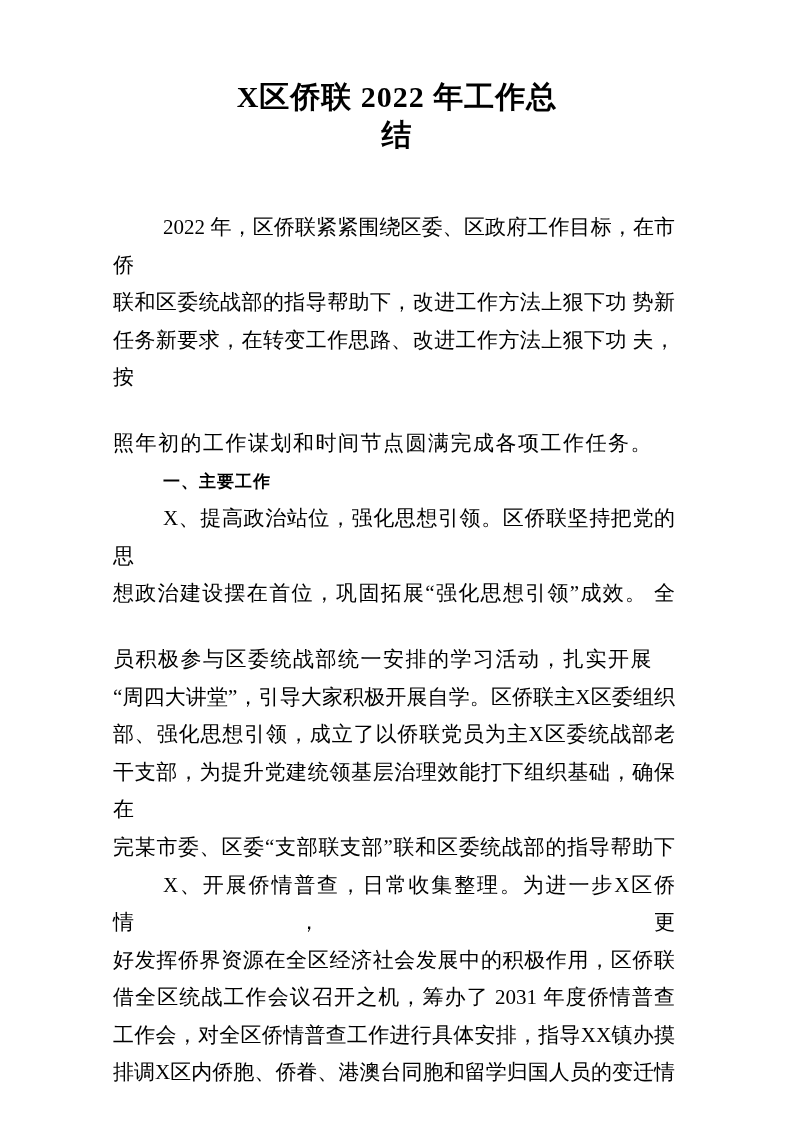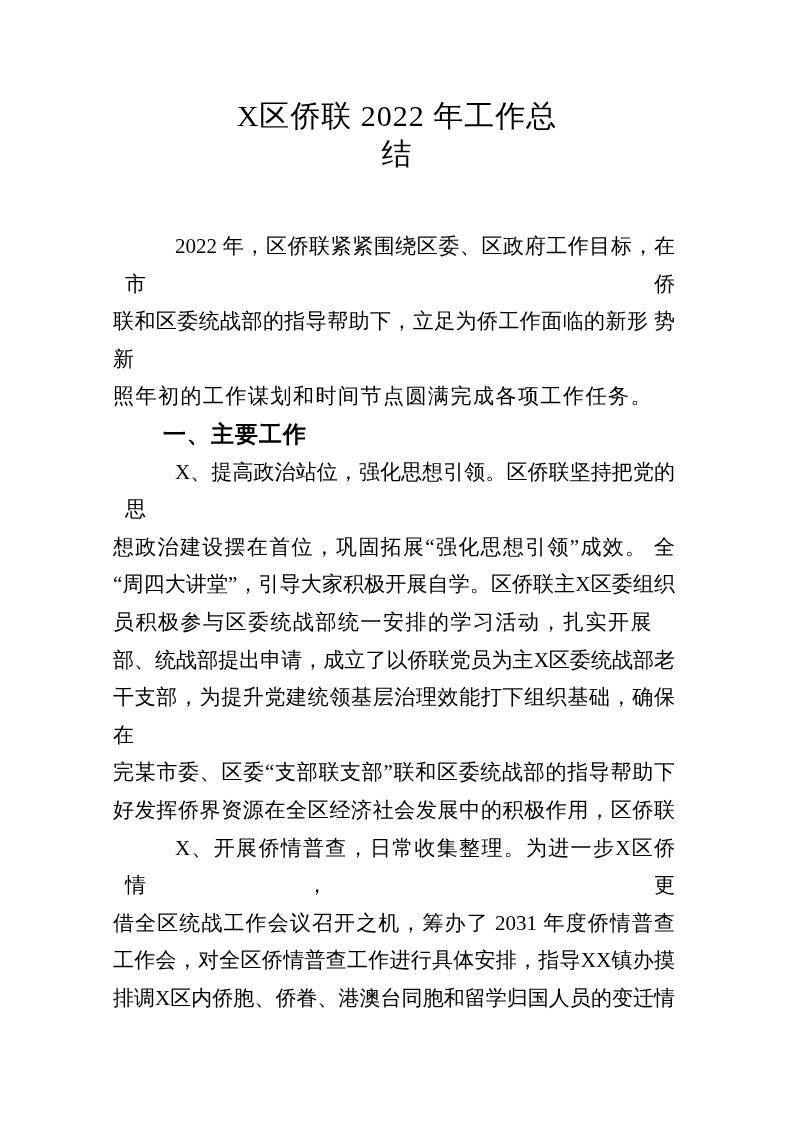--- a/index.html
+++ b/index.html
@@ -9,23 +9,23 @@
     font-family: "Liberation Serif", "DejaVu Serif", serif;
     color: #000000;
     overflow: hidden;
   }
   .page {
     position: relative;
     width: 794px; height: 1122px;
     background: #ffffff;
   }
   .doc-title {
-    margin: 0;
-    padding-top: 97px;
-    font-weight: normal;
+    margin: 12px;
+    padding-top: 66px;
+    font-weight: bold;
     font-size: 30px;
   }
   .title-line {
     display: block;
     text-align: center;
     line-height: 38px;
     letter-spacing: 1px;
     white-space: pre;
   }
   .doc-body {
@@ -38,59 +38,60 @@
     min-height: 37.6px;
   }
   .j {            
     text-align: justify;
     text-align-last: justify;
   }
   .l {            
     text-align: right;
     text-align-last: left;
     letter-spacing: 1.5px;
+    margin-top: 28px;
   }
   .first {        
     text-indent: 50px;
-    margin-left: 12px;
   }
   .heading {
     font-family: "Liberation Sans", "DejaVu Sans", sans-serif;
     font-weight: 700;
-    font-size: 23px;
+    font-size: 17px;
     text-indent: 50px;
     letter-spacing: 1px;
   }
 </style>
 </head>
 <body>
 
 <div class="page">
 
   <h1 class="doc-title">
     <span class="title-line">X区侨联 2022 年工作总</span>
     <span class="title-line">结</span>
   </h1>
 
   <div class="doc-body">
 
     <div class="ln j first">2022 年，区侨联紧紧围绕区委、区政府工作目标，在市侨</div>
-    <div class="ln j">联和区委统战部的指导帮助下，立足为侨工作面临的新形 势新</div>
+    <div class="ln j">联和区委统战部的指导帮助下，改进工作方法上狠下功 势新</div>
+    <div class="ln j">任务新要求，在转变工作思路、改进工作方法上狠下功 夫，按</div>
     <div class="ln l">照年初的工作谋划和时间节点圆满完成各项工作任务。</div>
 
     <div class="ln heading">一、主要工作</div>
 
     <div class="ln j first">X、提高政治站位，强化思想引领。区侨联坚持把党的思</div>
     <div class="ln j">想政治建设摆在首位，巩固拓展“强化思想引领”成效。 全</div>
+    <div class="ln l">员积极参与区委统战部统一安排的学习活动，扎实开展</div>
     <div class="ln j">“周四大讲堂”，引导大家积极开展自学。区侨联主X区委组织</div>
-    <div class="ln l">员积极参与区委统战部统一安排的学习活动，扎实开展</div>
-    <div class="ln j">部、统战部提出申请，成立了以侨联党员为主X区委统战部老</div>
+    <div class="ln j">部、强化思想引领，成立了以侨联党员为主X区委统战部老</div>
     <div class="ln j">干支部，为提升党建统领基层治理效能打下组织基础，确保在</div>
     <div class="ln j">完某市委、区委“支部联支部”联和区委统战部的指导帮助下</div>
 
+    <div class="ln j first">X、开展侨情普查，日常收集整理。为进一步X区侨情， 更</div>
     <div class="ln j">好发挥侨界资源在全区经济社会发展中的积极作用，区侨联</div>
-    <div class="ln j first">X、开展侨情普查，日常收集整理。为进一步X区侨情， 更</div>
     <div class="ln j">借全区统战工作会议召开之机，筹办了 2031 年度侨情普查</div>
     <div class="ln j">工作会，对全区侨情普查工作进行具体安排，指导XX镇办摸</div>
     <div class="ln j">排调X区内侨胞、侨眷、港澳台同胞和留学归国人员的变迁情</div>
 
   </div>
 </div>
 
 </body></html>

